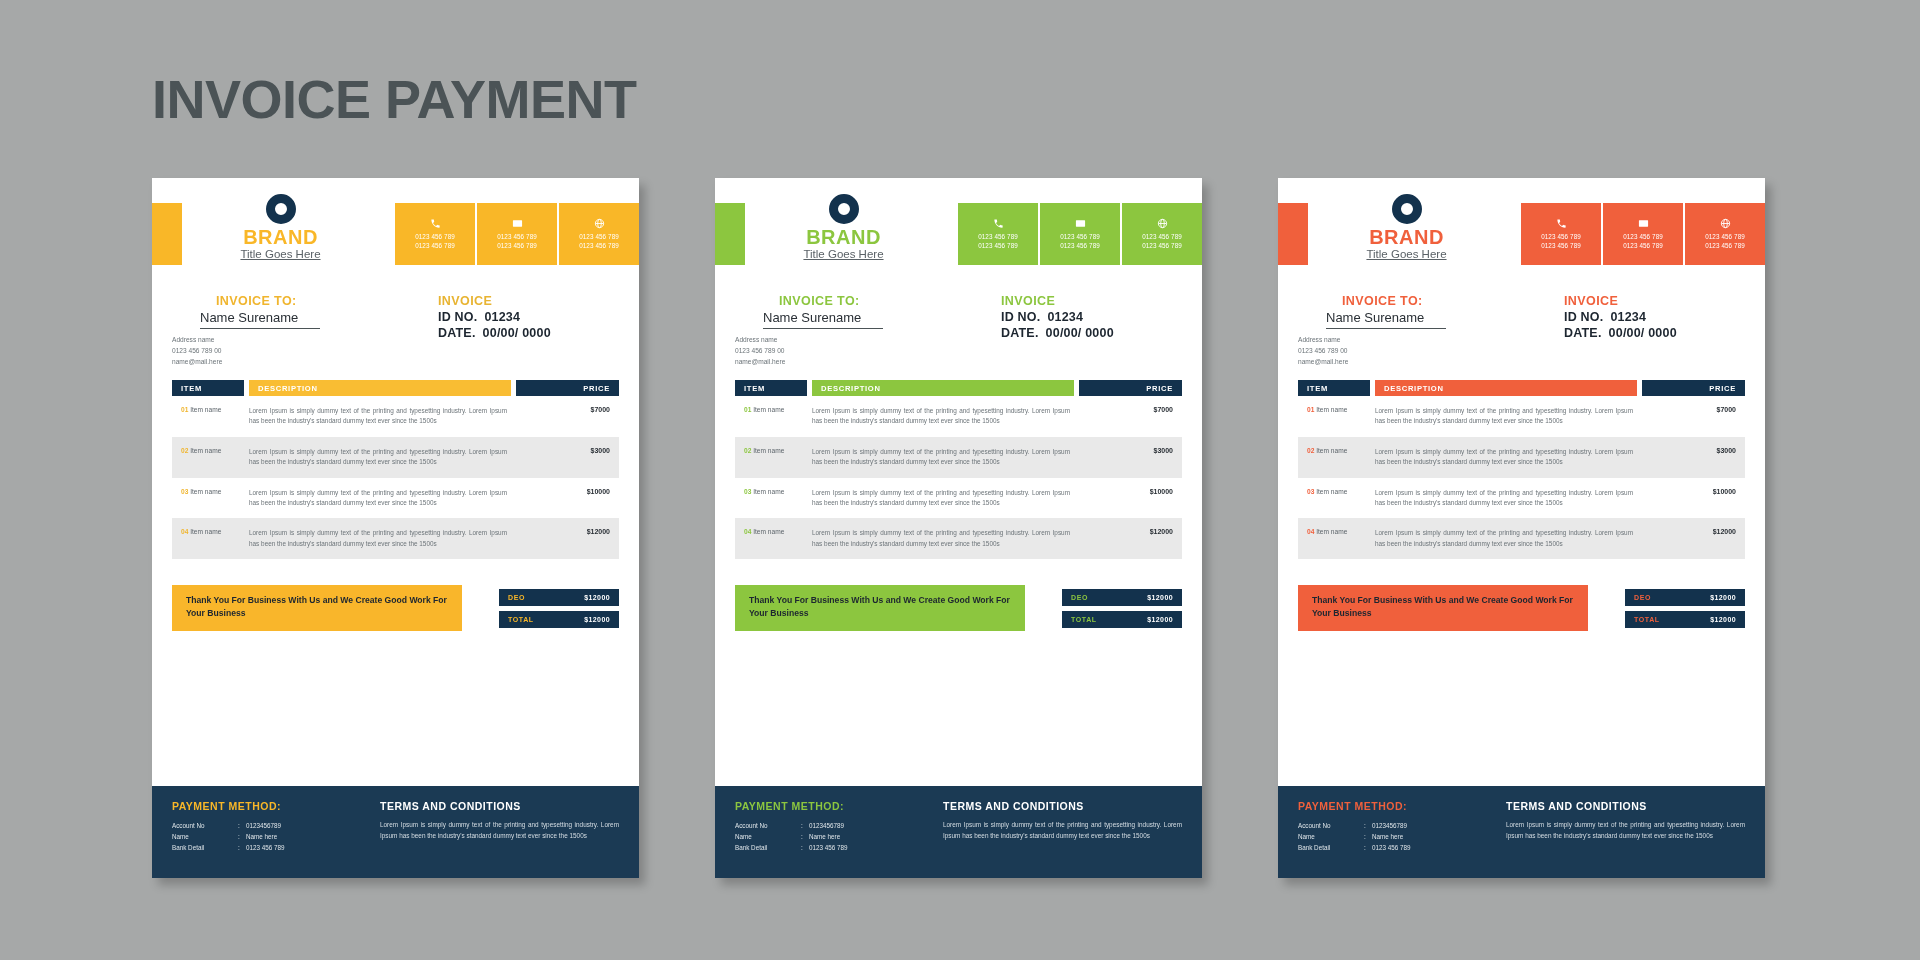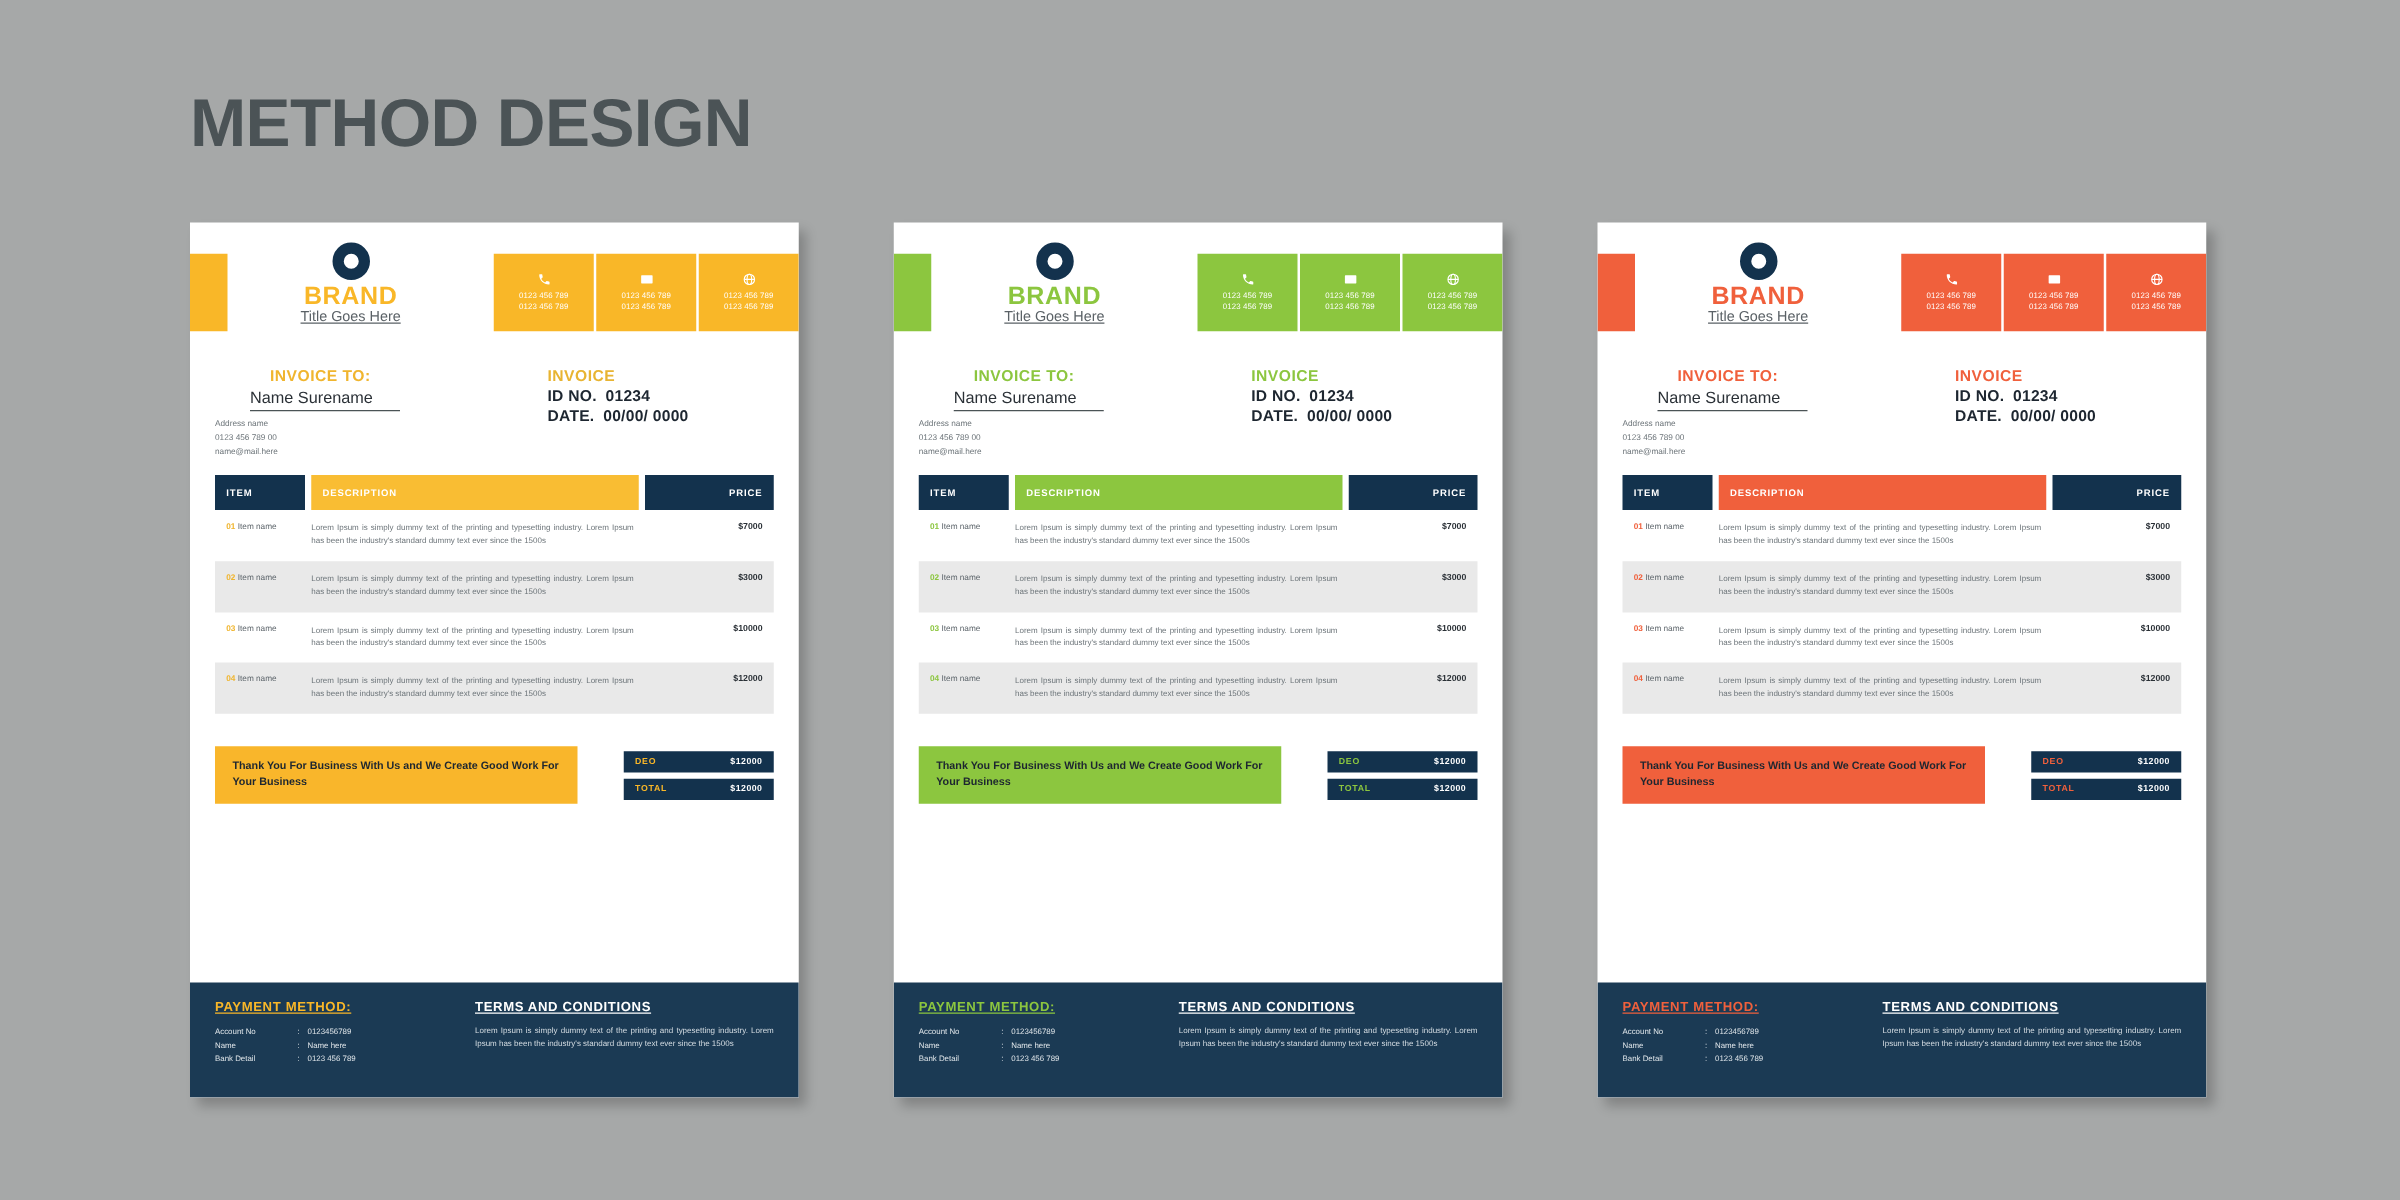--- a/index.html
+++ b/index.html
@@ -129,21 +129,21 @@
     color: #1d2630;
     margin-top: 2px;
     letter-spacing: 0.2px;
   }
   .meta-line .val { font-weight: bold; margin-left: 7px; }
 
   
   .tbl { margin: 24px 20px 0 20px; }
   .tbl-head { display: flex; gap: 5px; }
   .th {
-    height: 28px;
+    height: 16px;
     display: flex;
     align-items: center;
     color: #ffffff;
     font-size: 7.6px;
     font-weight: bold;
     letter-spacing: 0.7px;
     padding: 0 9px;
   }
   .th-item { width: 72px; background: #13324d; }
   .th-desc { flex: 1; background: #f0b52e; }
@@ -226,40 +226,39 @@
     padding: 14px 20px 0 20px;
     display: flex;
   }
   .pay-col { width: 190px; }
   .terms-col { flex: 1; padding-left: 18px; }
   .foot-head {
     font-size: 10.5px;
     font-weight: bold;
     letter-spacing: 0.5px;
     margin-bottom: 8px;
-    text-decoration: underline;
   }
   .terms-head { color: #ffffff; }
   .pay-grid { font-size: 6.3px; line-height: 1.75; color: #dfe5e9; }
   .pay-grid .prow { display: flex; }
   .pay-grid .pk { width: 66px; }
   .pay-grid .pc { width: 8px; }
   .terms-text {
     font-size: 6.4px;
     line-height: 1.7;
     color: #d5dde3;
     text-align: justify;
     max-width: 250px;
   }
 </style>
 </head>
 <body style="background: rgb(166, 168, 168);">
 
 <div id="stage">
-  <div class="page-title" style="color: rgb(75, 83, 86);">METHOD DESIGN</div>
+  <div class="page-title" style="color: rgb(75, 83, 86);">INVOICE PAYMENT</div>
   <div id="inv-0" class="invoice">
       <div class="inv-header">
         <div class="accent-tab" style="background: rgb(249, 183, 40);"></div>
         <div class="brand-block">
           <div class="logo-ring" style="border-color: rgb(19, 50, 77);"></div>
           <div class="brand-name" style="color: rgb(249, 183, 40);">BRAND</div>
           <div class="brand-sub">Title Goes Here</div>
         </div>
         <div class="contact-strip">
           <div class="contact-box" style="background: rgb(249, 183, 40);">

